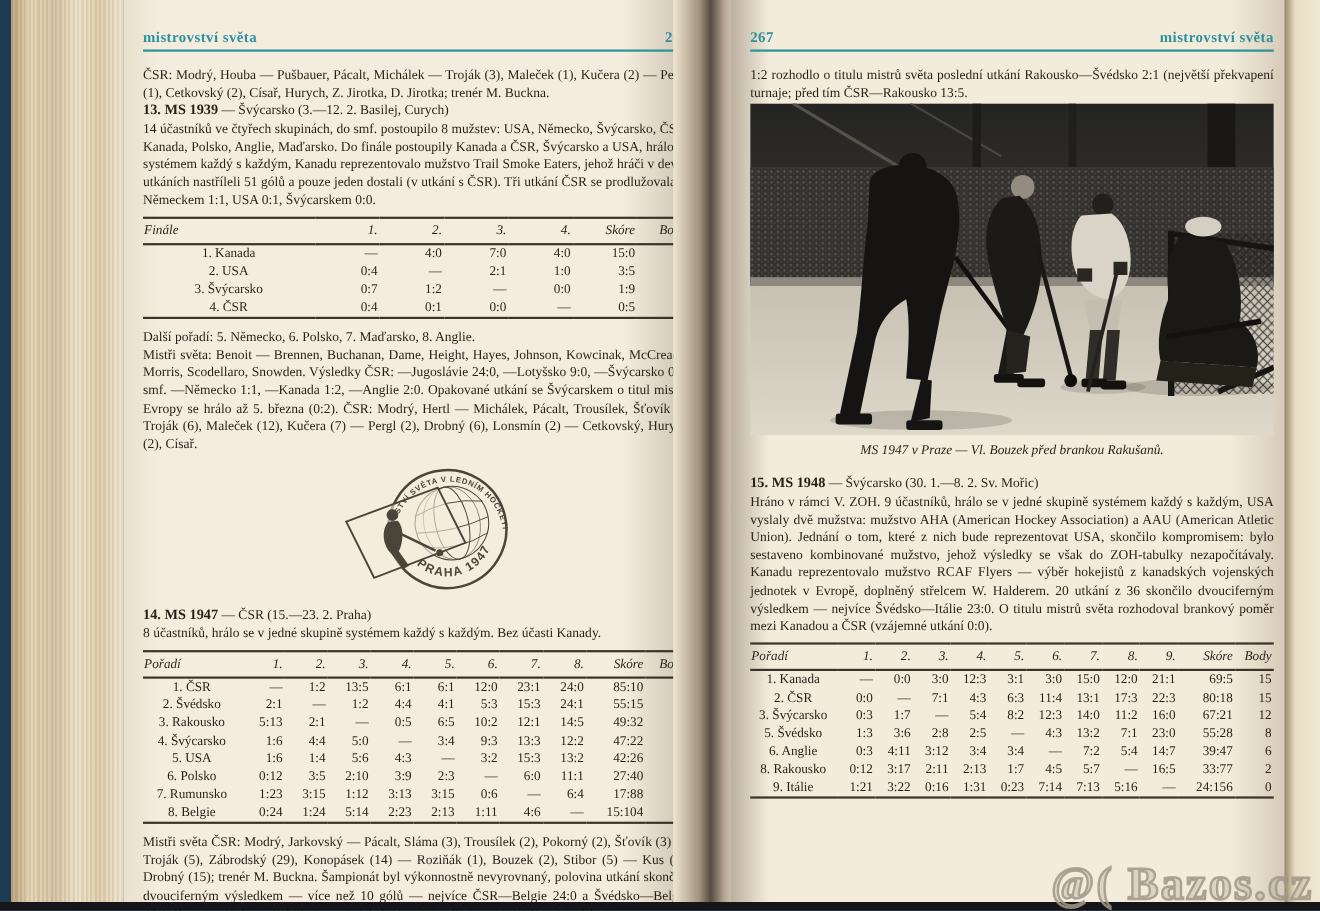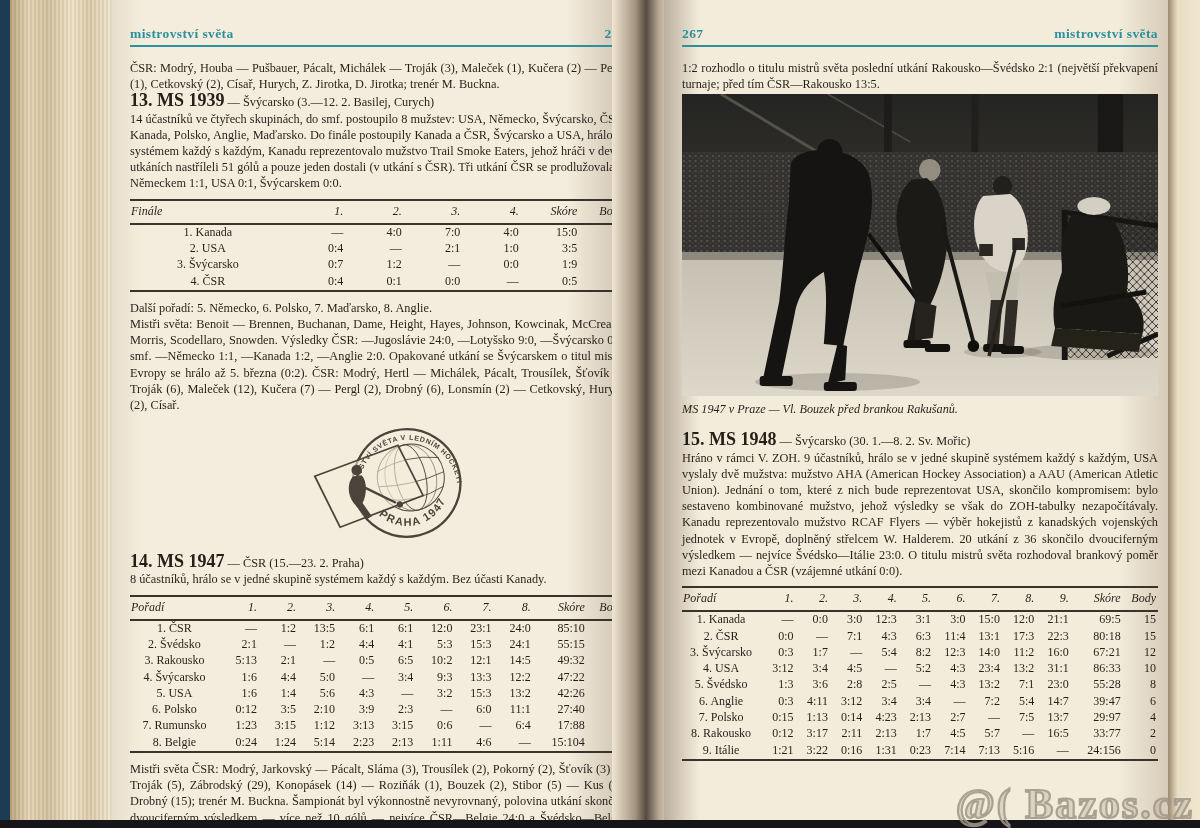--- a/index.html
+++ b/index.html
@@ -41,21 +41,21 @@
     background:linear-gradient(90deg,#9a8a6e 0%,#e9dec4 30%,#f0e7d0 100%);
   }
   .bottom-strip{position:absolute;left:0;right:0;bottom:0;height:8px;background:#15151a;}
 
   
   .pg-header{display:flex;justify-content:space-between;align-items:baseline;
     color:#2b919f;font-weight:bold;font-size:13.5px;letter-spacing:.4px;gap:40px;}
   .rule{height:2px;background:#2b919f;margin-top:3px;margin-bottom:13px;}
 
   .para{margin:0;font-size:12.3px;line-height:16.2px;text-align:justify;}
-  .para.hd b{font-size:18px;}
+  .para.hd b{font-size:13px;}
 
   
   table.datatable{width:100%;border-collapse:collapse;table-layout:fixed;
     border-top:2.2px solid #3a332a;border-bottom:2.2px solid #3a332a;
     margin:7px 0 8px 0;font-size:12px;}
   table.datatable th{font-style:italic;font-weight:normal;text-align:right;
     border-bottom:2.2px solid #3a332a;padding:3px 2px 4px 0;}
   table.datatable th:first-child{text-align:left;padding-left:1px;}
   table.datatable td{text-align:right;padding:0 2px 1px 0;line-height:15.3px;white-space:nowrap;overflow:hidden;}
   table.datatable td:first-child{text-align:center;padding-left:1px;}
@@ -63,21 +63,21 @@
   table.t-finale th:last-child,table.t-finale td:last-child{width:9%;}
   table.t-ms47 th:first-child,table.t-ms47 td:first-child{width:17.5%;}
   table.t-ms47 th:nth-child(10),table.t-ms47 td:nth-child(10){width:10.5%;}
   table.t-ms47 th:last-child,table.t-ms47 td:last-child{width:7.5%;}
   table.t-ms48 th:first-child,table.t-ms48 td:first-child{width:16%;}
   table.t-ms48 th:nth-child(11),table.t-ms48 td:nth-child(11){width:10.5%;}
   table.t-ms48 th:last-child,table.t-ms48 td:last-child{width:7%;}
 
   .stamp-wrap{width:205px;height:132px;margin:4px 0 4px 168px;}
   .photo-wrap{width:100%;height:302px;margin:2px 0 6px 0;}
-  .caption{font-style:italic;font-size:12.2px;margin:0 0 14px 0;}
+  .caption{font-style:italic;font-size:12.2px;margin:0 0 14px 0;text-align:center;}
 
   .watermark{
     position:absolute;right:6px;bottom:0px;z-index:5;
     font-family:Liberation Serif, serif;
     font-weight:bold;font-size:42px;letter-spacing:2px;
     color:rgba(165,155,140,.30);
     -webkit-text-stroke:2.2px rgba(160,150,135,.85);
   }
 </style>
 </head>
@@ -466,34 +466,20 @@
             <td>5:4</td>
             <td>8:2</td>
             <td>12:3</td>
             <td>14:0</td>
             <td>11:2</td>
             <td>16:0</td>
             <td>67:21</td>
             <td>12</td>
           </tr>
           <tr>
-            <td>4. USA</td>
-            <td>3:12</td>
-            <td>3:4</td>
-            <td>4:5</td>
-            <td>—</td>
-            <td>5:2</td>
-            <td>4:3</td>
-            <td>23:4</td>
-            <td>13:2</td>
-            <td>31:1</td>
-            <td>86:33</td>
-            <td>10</td>
-          </tr>
-          <tr>
             <td>5. Švédsko</td>
             <td>1:3</td>
             <td>3:6</td>
             <td>2:8</td>
             <td>2:5</td>
             <td>—</td>
             <td>4:3</td>
             <td>13:2</td>
             <td>7:1</td>
             <td>23:0</td>
@@ -506,34 +492,20 @@
             <td>4:11</td>
             <td>3:12</td>
             <td>3:4</td>
             <td>3:4</td>
             <td>—</td>
             <td>7:2</td>
             <td>5:4</td>
             <td>14:7</td>
             <td>39:47</td>
             <td>6</td>
-          </tr>
-          <tr>
-            <td>7. Polsko</td>
-            <td>0:15</td>
-            <td>1:13</td>
-            <td>0:14</td>
-            <td>4:23</td>
-            <td>2:13</td>
-            <td>2:7</td>
-            <td>—</td>
-            <td>7:5</td>
-            <td>13:7</td>
-            <td>29:97</td>
-            <td>4</td>
           </tr>
           <tr>
             <td>8. Rakousko</td>
             <td>0:12</td>
             <td>3:17</td>
             <td>2:11</td>
             <td>2:13</td>
             <td>1:7</td>
             <td>4:5</td>
             <td>5:7</td>

